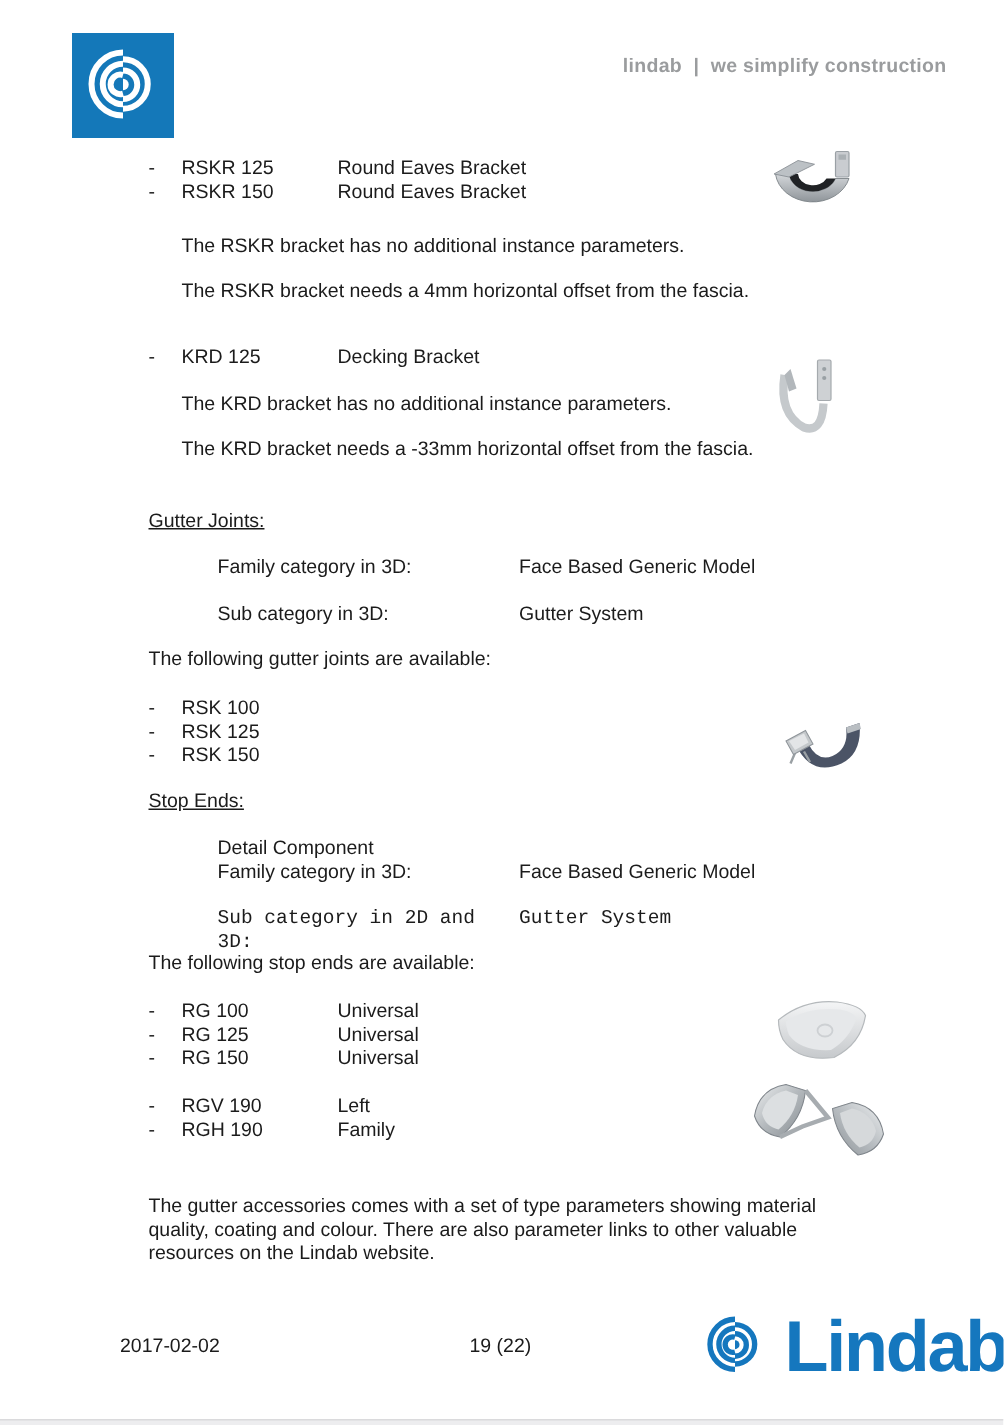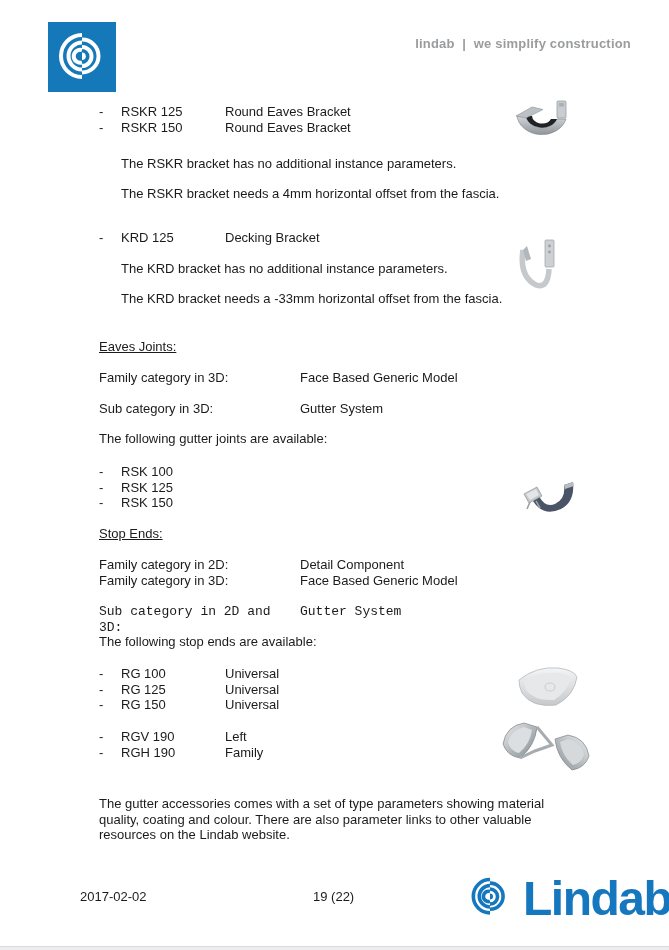--- a/index.html
+++ b/index.html
@@ -17,21 +17,21 @@
     letter-spacing:.2px; white-space:pre;
   }
   .logo-box { position:absolute; top:22px; left:48px; width:68px; height:70px; }
 
   
   .dl-row { display:flex; }
   .dl-row .dash { width:22px; }
   .dl-row .code { width:104px; }
   .dl-row .desc { }
 
-  .kv-row { display:flex; }
+  .kv-row { display:flex;margin-left:46px; }
   .kv-row .kv-label { width:201px; }
 
   .para { white-space:nowrap; }
   .para.wrap { white-space:normal; }
   .heading-underline { text-decoration:underline; }
 
   .closing { width:484px; }
 
   .footer-date { position:absolute; top:889px; left:80px; }
   .footer-page { position:absolute; top:889px; left:313px; }
@@ -110,21 +110,21 @@
 <figure style="top:238px; left:514px; width:46px; height:62px;">
   <svg width="46" height="62" viewBox="0 0 46 62">
     <rect x="31" y="2" width="9" height="27" rx="1" fill="#ced1d4" stroke="#a5aaae" stroke-width="0.8"></rect>
     <circle cx="35.5" cy="8" r="1.4" fill="#99a0a4"></circle>
     <circle cx="35.5" cy="14" r="1.4" fill="#99a0a4"></circle>
     <path d="M9 12 Q5 38 22 47 Q34 51 35 31" fill="none" stroke="#c5c9cc" stroke-width="5.5" stroke-linecap="butt"></path>
     <path d="M9 12 L13 8 L17 21 L12 23 Z" fill="#b2b7bb"></path>
   </svg>
 </figure>
 
-<div class="abs heading-underline" style="top:339px; left:99px;">Eaves Joints:</div>
+<div class="abs heading-underline" style="top:339px; left:99px;">Gutter Joints:</div>
 
 <div class="abs kv-row" style="top:370px; left:99px;">
   <span class="kv-label">Family category in 3D:</span>
   <span class="kv-value">Face Based Generic Model</span>
 </div>
 <div class="abs kv-row" style="top:401px; left:99px;">
   <span class="kv-label">Sub category in 3D:</span>
   <span class="kv-value">Gutter System</span>
 </div>
 <div class="abs para" style="top:431px; left:99px;">The following gutter joints are available:</div>
@@ -150,21 +150,20 @@
     <path d="M45 10 L54 7 L55 11 L46 14 Z" fill="#b9bec2"></path>
     <path d="M11 27 L8 34 M17 26 L21 33" stroke="#9aa0a4" stroke-width="1.6"></path>
     <path d="M5 19 L18 12 L23 21 L10 28 Z" fill="#c4c8cb" stroke="#8f959a" stroke-width="0.7"></path>
     <path d="M7 19 L17 14 L20 20 L11 25 Z" fill="#e3e5e7"></path>
   </svg>
 </figure>
 
 <div class="abs heading-underline" style="top:526px; left:99px;">Stop Ends:</div>
 
 <div class="abs kv-row" style="top:557px; left:99px;">
-  <span class="kv-label">Family category in 2D:</span>
   <span class="kv-value">Detail Component</span>
 </div>
 <div class="abs kv-row" style="top:572.5px; left:99px;">
   <span class="kv-label">Family category in 3D:</span>
   <span class="kv-value">Face Based Generic Model</span>
 </div>
 <div class="abs kv-row" style="top:604px; left:99px;font-family:Liberation Mono, monospace;">
   <span class="kv-label">Sub category in 2D and 3D:</span>
   <span class="kv-value">Gutter System</span>
 </div>

